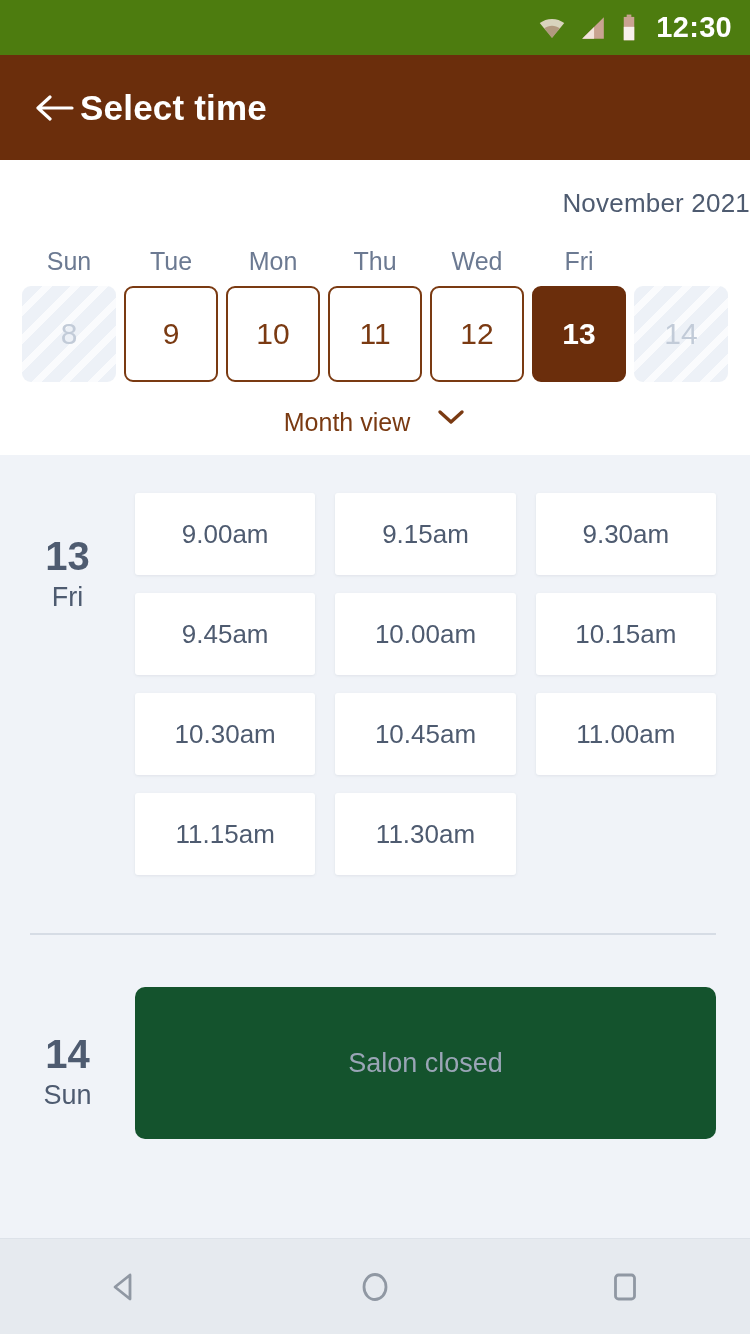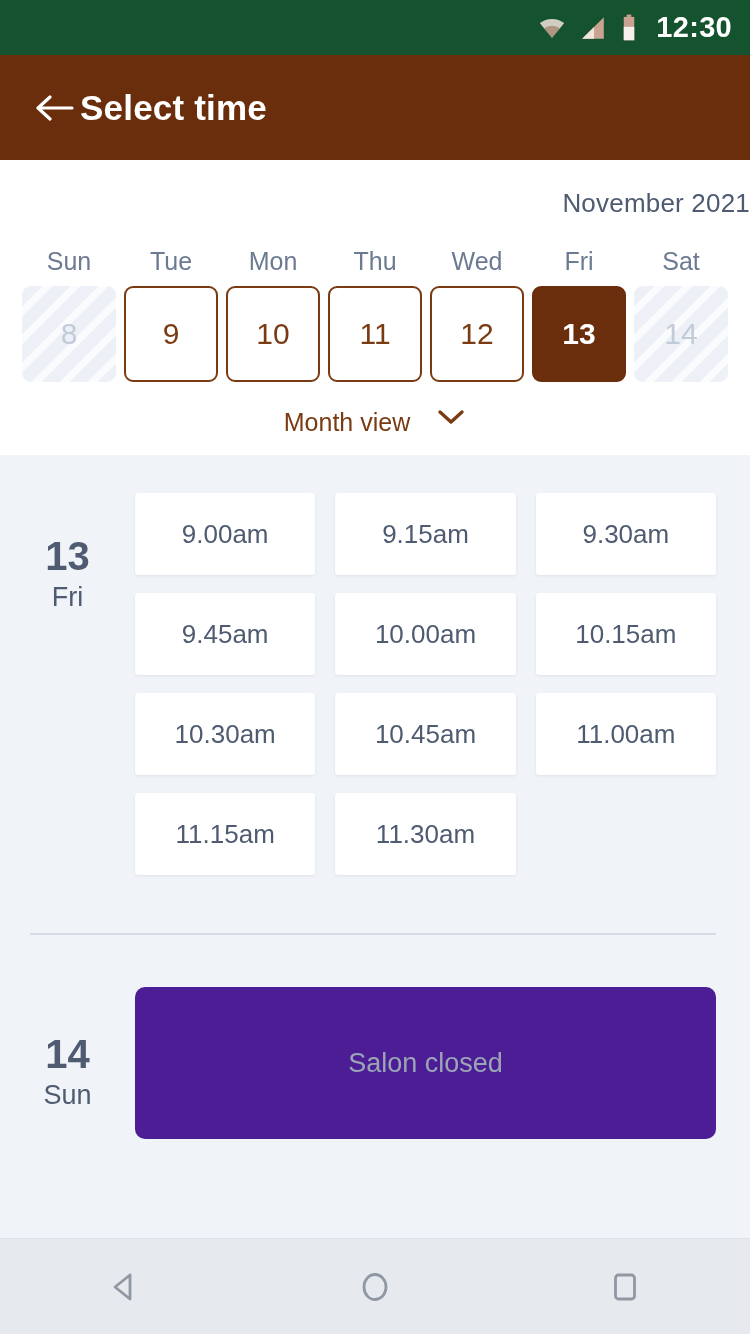--- a/index.html
+++ b/index.html
@@ -6,21 +6,21 @@
   html, body {
     width:750px; height:1334px;
     font-family:"Liberation Sans", sans-serif;
     background:#F0F3F8;
     overflow:hidden;
   }
   .screen { position:relative; width:750px; height:1334px; display:flex; flex-direction:column; }
 
   
   .statusbar {
-    height:55px; background:#14532d; flex:0 0 auto;
+    height:55px; background:#4d7c0f; flex:0 0 auto;
     display:flex; align-items:center; justify-content:flex-end;
     padding:0 18px 0 0; gap:14px;
   }
   .sb-icon { display:flex; align-items:center; }
   .sb-time {
     color:#FFFFFF; font-size:29px; font-weight:bold;
     letter-spacing:0.3px; line-height:1; margin-left:4px;
   }
 
   
@@ -92,21 +92,21 @@
     display:flex; align-items:center; justify-content:center;
     color:#4E5B70; font-size:26px; cursor:pointer;
     box-shadow:0 1px 3px rgba(78,91,112,0.10);
   }
 
   .divider {
     height:2px; background:#D6DCE5; margin:58px 34px 0 30px;
   }
 
   .closed-card {
-    flex:1 1 auto; height:152px; background:#4c1d95; border-radius:10px;
+    flex:1 1 auto; height:152px; background:#14532d; border-radius:10px;
     display:flex; align-items:center; justify-content:center;
     color:#9AA5B6; font-size:27px;
   }
 
   
   .navbar {
     height:96px; background:#E6EAEF; flex:0 0 auto;
     display:flex; align-items:center; justify-content:space-around;
     border-top:1px solid #DDE2E9;
   }
@@ -156,21 +156,20 @@
   <div class="calendar">
     <div class="month-title">November 2021</div>
 
     <div class="weekday-row">
       <div class="weekday">Sun</div>
       <div class="weekday">Tue</div>
       <div class="weekday">Mon</div>
       <div class="weekday">Thu</div>
       <div class="weekday">Wed</div>
       <div class="weekday">Fri</div>
-      <div class="weekday">Sat</div>
     </div>
 
     <div class="daycell-row">
       <div class="daycell disabled">8</div>
       <div class="daycell available">9</div>
       <div class="daycell available">10</div>
       <div class="daycell available">11</div>
       <div class="daycell available">12</div>
       <div class="daycell selected">13</div>
       <div class="daycell disabled">14</div>

